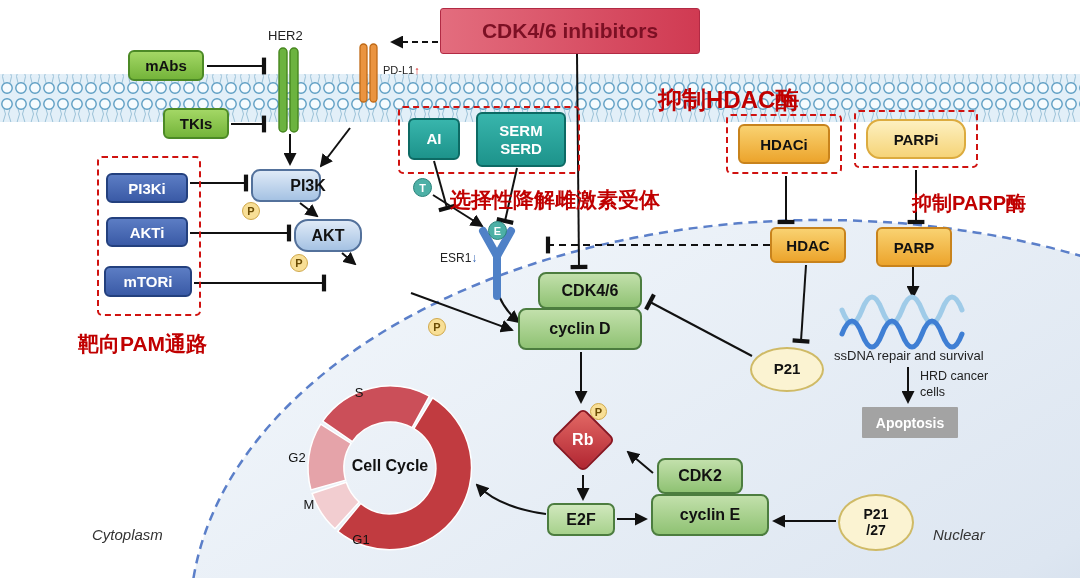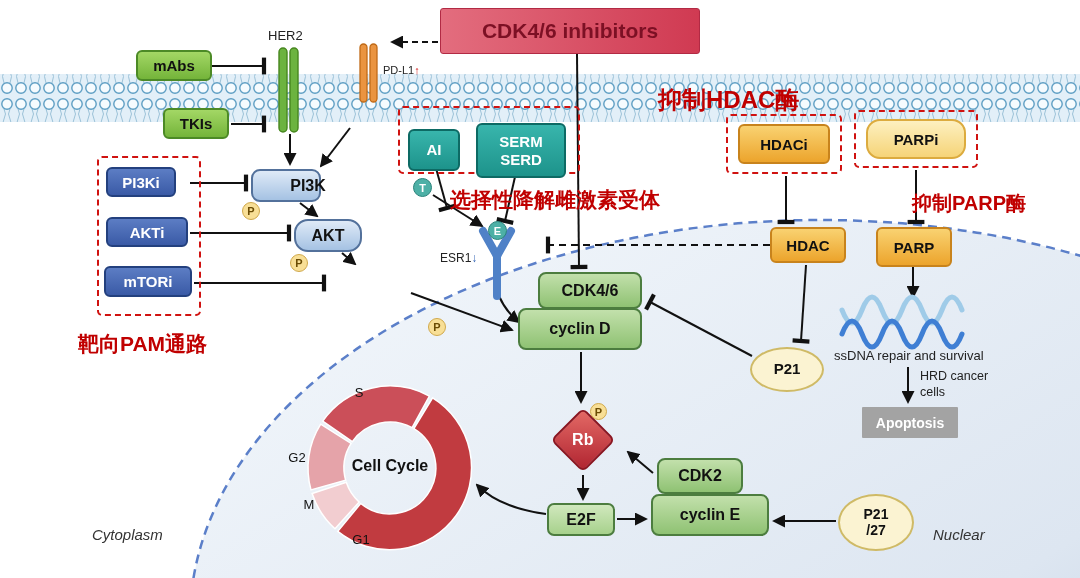--- a/index.html
+++ b/index.html
@@ -3,21 +3,21 @@
 <meta charset="utf-8">
 <style>
   html,body{margin:0;padding:0;background:#ffffff;font-family:"Liberation Sans",sans-serif;}
   #stage{position:relative;width:1080px;height:578px;background:#ffffff;overflow:hidden;}
   .abs{position:absolute;box-sizing:border-box;}
   .box{position:absolute;box-sizing:border-box;display:flex;align-items:center;justify-content:center;
        font-weight:bold;color:#111;border-radius:6px;text-align:center;}
   .green-drug{background:linear-gradient(180deg,#a3d765,#74b43a);border:2px solid #4c8a26;font-size:15px;}
   .blue-drug{background:linear-gradient(180deg,#5c7dc4,#3a5aa6);border:2px solid #23407e;color:#fff;font-size:15px;}
   .protein-blue{background:linear-gradient(180deg,#dfeaf7,#a5c2e3);border:2px solid #53719b;font-size:16px;border-radius:9px;}
-  .teal-drug{background:linear-gradient(180deg,#38b5ac,#1d938b);border:2px solid #0d6a64;color:#fff;font-size:15px;line-height:1.15;margin-top:11px;}
+  .teal-drug{background:linear-gradient(180deg,#38b5ac,#1d938b);border:2px solid #0d6a64;color:#fff;font-size:15px;line-height:1.15;}
   .orange-box{background:linear-gradient(180deg,#f9d271,#eca42c);border:2px solid #c8831c;font-size:15px;}
   .pale-yellow{background:linear-gradient(180deg,#fdf0c0,#f6d478);border:2px solid #dcab3e;font-size:15px;}
   .green-protein{background:linear-gradient(180deg,#c2e0ab,#8fc273);border:2px solid #4c7d3f;font-size:16px;border-radius:8px;}
   .green-light{background:linear-gradient(180deg,#d0e8bd,#a7d18c);border:2px solid #4c7d3f;font-size:16px;border-radius:7px;}
   .cream-ellipse{background:#fbf3d2;border:2px solid #cfba66;border-radius:50%;font-size:15px;line-height:1.1;}
   .dashed-red{position:absolute;border:2.5px dashed #d01210;border-radius:5px;box-sizing:border-box;}
   .red-note{position:absolute;color:#c00000;font-weight:bold;white-space:nowrap;}
   .badge{position:absolute;border-radius:50%;display:flex;align-items:center;justify-content:center;
          font-weight:bold;box-sizing:border-box;}
   .p-badge{width:18px;height:18px;background:#f8df96;border:1.5px solid #d0a94c;color:#6b4c04;font-size:11px;}
@@ -121,35 +121,35 @@
         <text x="297" y="459" text-anchor="middle" dominant-baseline="middle" font-size="13" fill="#111">G2</text>
         <path d="M322.7,421.1 A82,82 0 0 1 429.4,396.1 L412.1,427.7 A46,46 0 0 0 352.3,441.7 Z" fill="#cb4f59" stroke="#ffffff" stroke-width="1.5"></path>
         <text x="359" y="394" text-anchor="middle" dominant-baseline="middle" font-size="13" fill="#111">S</text>
       </g>
   </svg>
 
   <div class="banner" style="left:440px;top:8px;width:258px;height:44px;">
     <span>CDK4/6 inhibitors</span>
   </div>
 
-  <div class="box green-drug" style="left:128px;top:50px;width:76px;height:31px;margin-left:8px;">
+  <div class="box green-drug" style="left:128px;top:50px;width:76px;height:31px;">
     <span>mAbs</span>
   </div>
   <div class="box green-drug" style="left:163px;top:108px;width:66px;height:31px;">
     <span>TKIs</span>
   </div>
 
   <div class="small-label" style="left:268px;top:28px;font-size:13px;">HER2</div>
 
   <div class="small-label" style="left:383px;top:64px;font-size:11px;">
     <span>PD-L1</span><span style="color:#d01210;font-weight:bold;">↑</span>
   </div>
 
   <div class="dashed-red" style="left:97px;top:156px;width:104px;height:160px;"></div>
-  <div class="box blue-drug" style="left:106px;top:167px;width:70px;height:30px;">
+  <div class="box blue-drug" style="left:106px;top:173px;width:82px;height:30px;">
     <span>PI3Ki</span>
   </div>
   <div class="box blue-drug" style="left:106px;top:217px;width:82px;height:30px;">
     <span>AKTi</span>
   </div>
   <div class="box blue-drug" style="left:104px;top:266px;width:88px;height:31px;">
     <span>mTORi</span>
   </div>
   <div class="red-note" style="left:78px;top:330px;font-size:21px;">靶向PAM通路</div>
 

